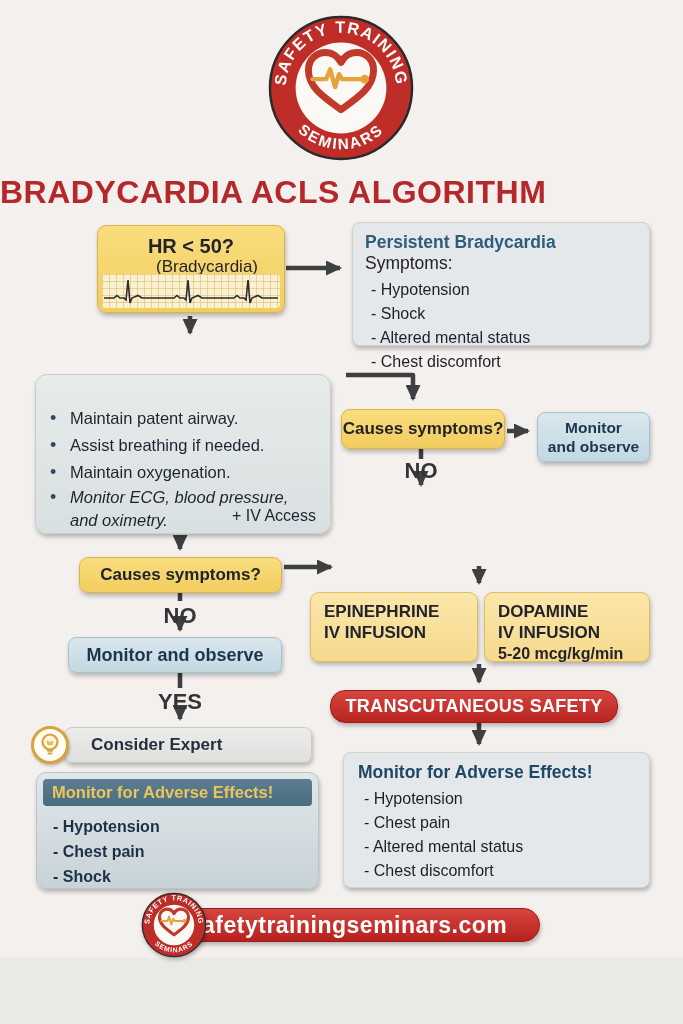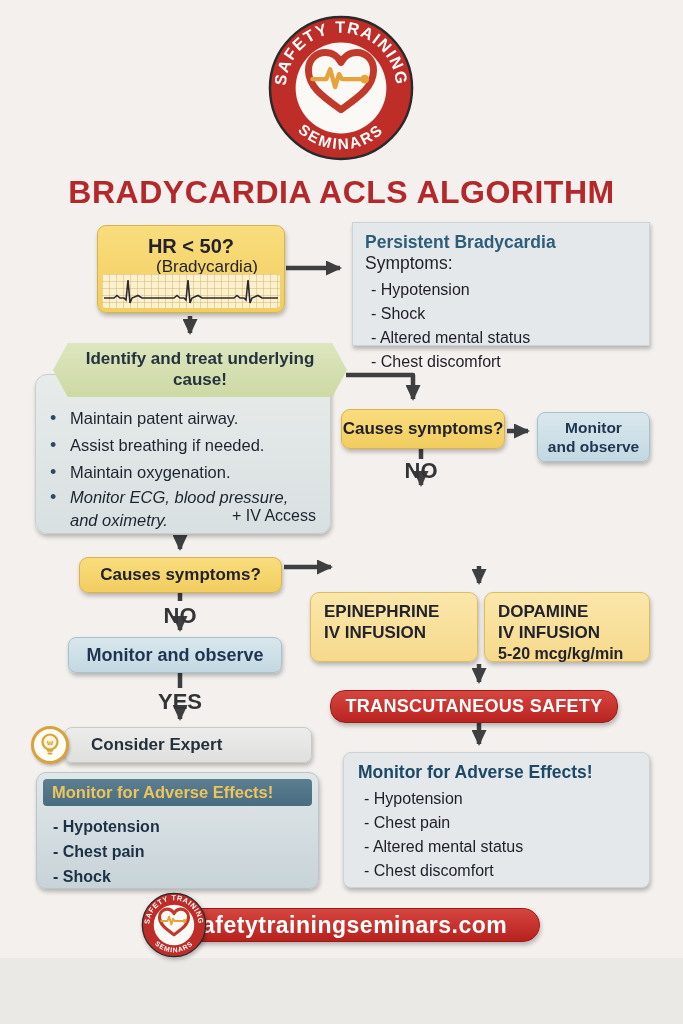--- a/index.html
+++ b/index.html
@@ -14,35 +14,35 @@
   .node{position:absolute; box-sizing:border-box; box-shadow:1px 3px 4px rgba(0,0,0,.25);}
   .yellow{background:linear-gradient(#f9dd7d,#f2cd5f); border:1px solid #d9b44a; border-radius:9px;}
   .yellow-light{background:linear-gradient(#fbe7ab,#f6d98c); border:1px solid #ddbd62; border-radius:9px;}
   .red{background:linear-gradient(#d6453f,#ba2420); border:1px solid #9a1b1a; border-radius:10px; color:#fff;}
   .blue{background:linear-gradient(#d9e7ed,#c3d8e2); border:1px solid #a6c2cf; border-radius:8px; color:#1e3550;}
   .panel{background:linear-gradient(#e7ebea,#d9e0e1); border:1px solid #c6cfd0; border-radius:12px;}
   .graybox{background:linear-gradient(#ecedeb,#dfe0dd); border:1px solid #c9cac6; border-radius:8px;}
   .center{text-align:center;}
 
   
-  .title{position:absolute; left:0; top:174px; width:683px; text-align:center;
+  .title{position:absolute; left:0; top:174px; width:683px; 
          font-size:32px; font-weight:bold; color:#b4282c; letter-spacing:.5px;}
 
   .hr-box{left:97px; top:225px; width:188px; height:88px;}
   .hr-box .l1{font-size:20px; font-weight:bold; color:#23232c; padding-top:9px;}
   .hr-box .l2{font-size:17px; color:#23232c; margin-top:-1px;padding-left:32px;}
   .ecg{position:absolute; left:4px; right:4px; bottom:4px; height:34px; border-radius:4px;
        background-color:#fbf1cf;
        background-image:
          repeating-linear-gradient(to right, rgba(209,172,98,.45) 0 1px, transparent 1px 7px),
          repeating-linear-gradient(to bottom, rgba(209,172,98,.45) 0 1px, transparent 1px 7px);}
   .ecg svg{display:block;}
 
   .persistent{left:352px; top:222px; width:298px; height:124px; background:#e4e8ea;
-              border:1px solid #ccd3d6; border-radius:0; padding:9px 12px;}
+              border:1px solid #ccd3d6; border-radius:8px; padding:9px 12px;}
   .persistent .head{font-size:17.5px; color:#22222b;}
   .persistent .head b{color:#2d5d79;}
   .dash-list div{font-size:16px; color:#1e1e28; line-height:24px; padding-left:6px;}
 
   .green-banner{left:53px; top:343px; width:294px; height:54px; background:linear-gradient(#dde6bf,#cdd9a4);
       clip-path:polygon(5% 0%,95% 0%,100% 50%,95% 100%,5% 100%,0% 50%);
       box-shadow:none; display:flex; align-items:center; justify-content:center;}
   .green-banner .txt{font-size:17px; font-weight:bold; color:#26323e; text-align:center;
       line-height:1.22; width:80%;}
 
@@ -188,23 +188,20 @@
         <span class="bullet">•</span>
         <span>Maintain oxygenation.</span>
       </div>
     <div class="row" style="line-height:23px;">
         <span class="bullet">•</span>
         <span style="width:230px;font-style:italic;">Monitor ECG, blood pressure, and oximetry.</span>
       </div>
     <div class="extra">+ IV Access</div>
   </div>
 
-  <div class="node green-banner">
-    <div class="txt">Identify and treat underlying cause!</div>
-  </div>
 
   <div class="node yellow causes-right center">Causes symptoms?</div>
   <div class="node blue monitor-right center">
     <div>Monitor</div>
     <div>and observe</div>
   </div>
   <div class="decision-label" style="left:399px; top:458px; width:44px;">NO</div>
 
 
   <div class="node yellow-light drug epi">

